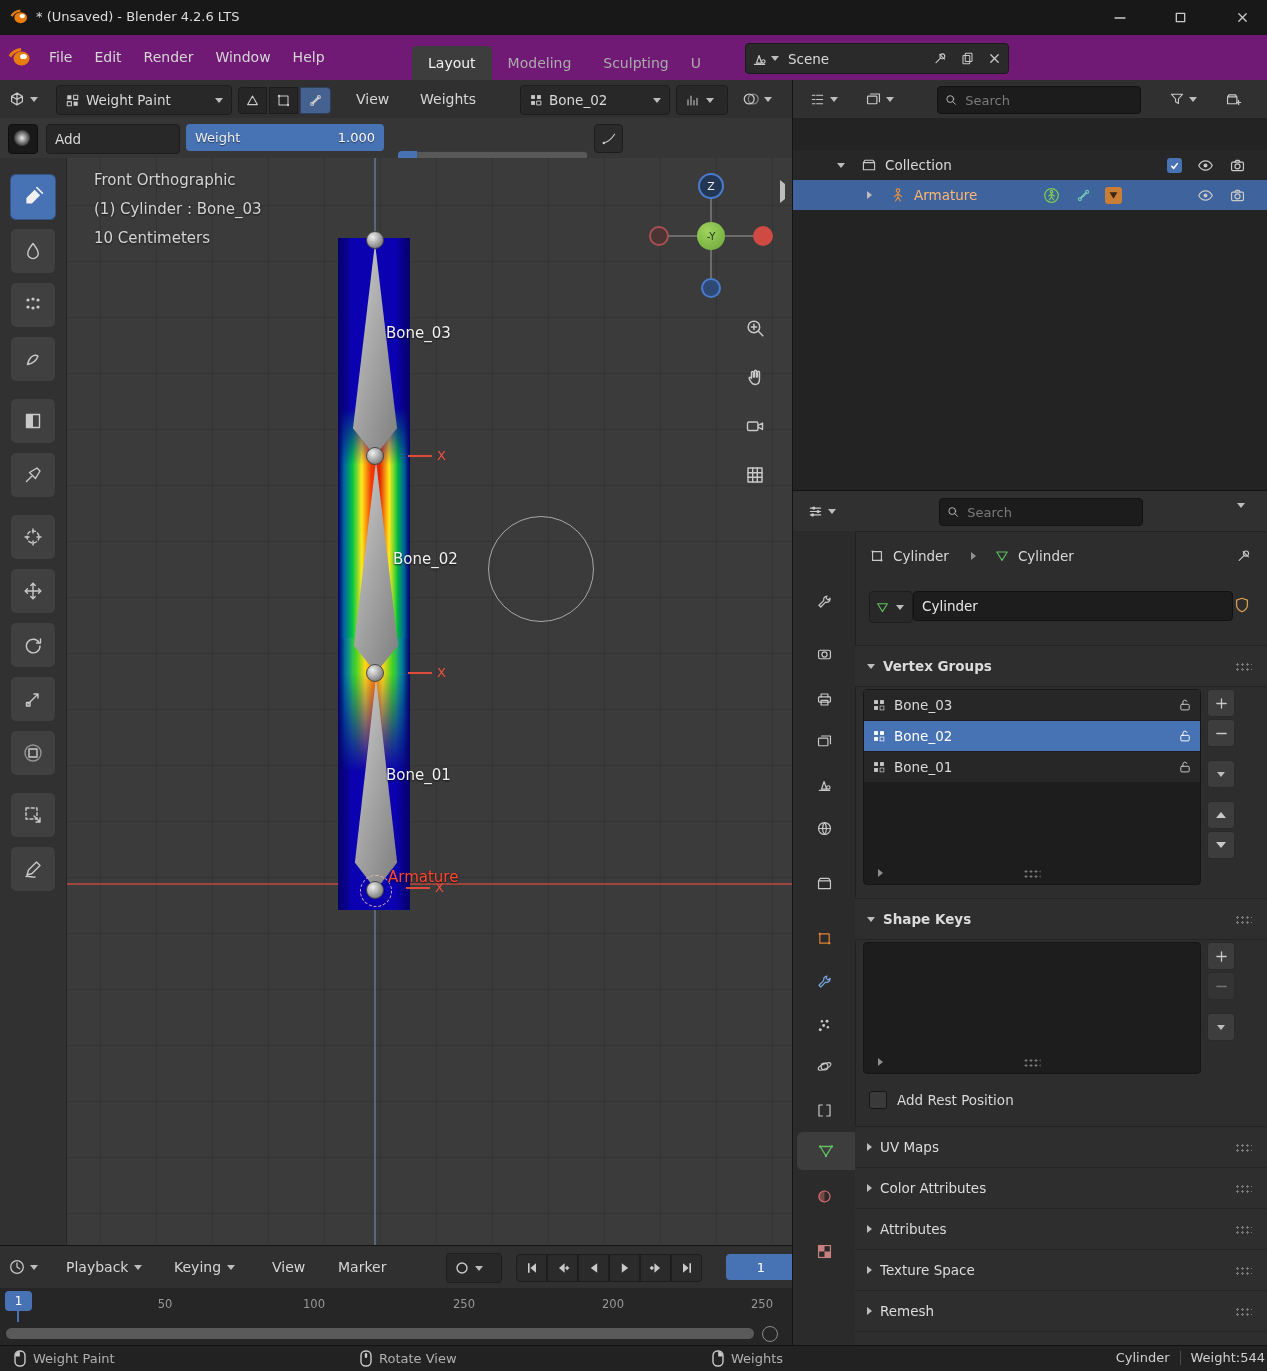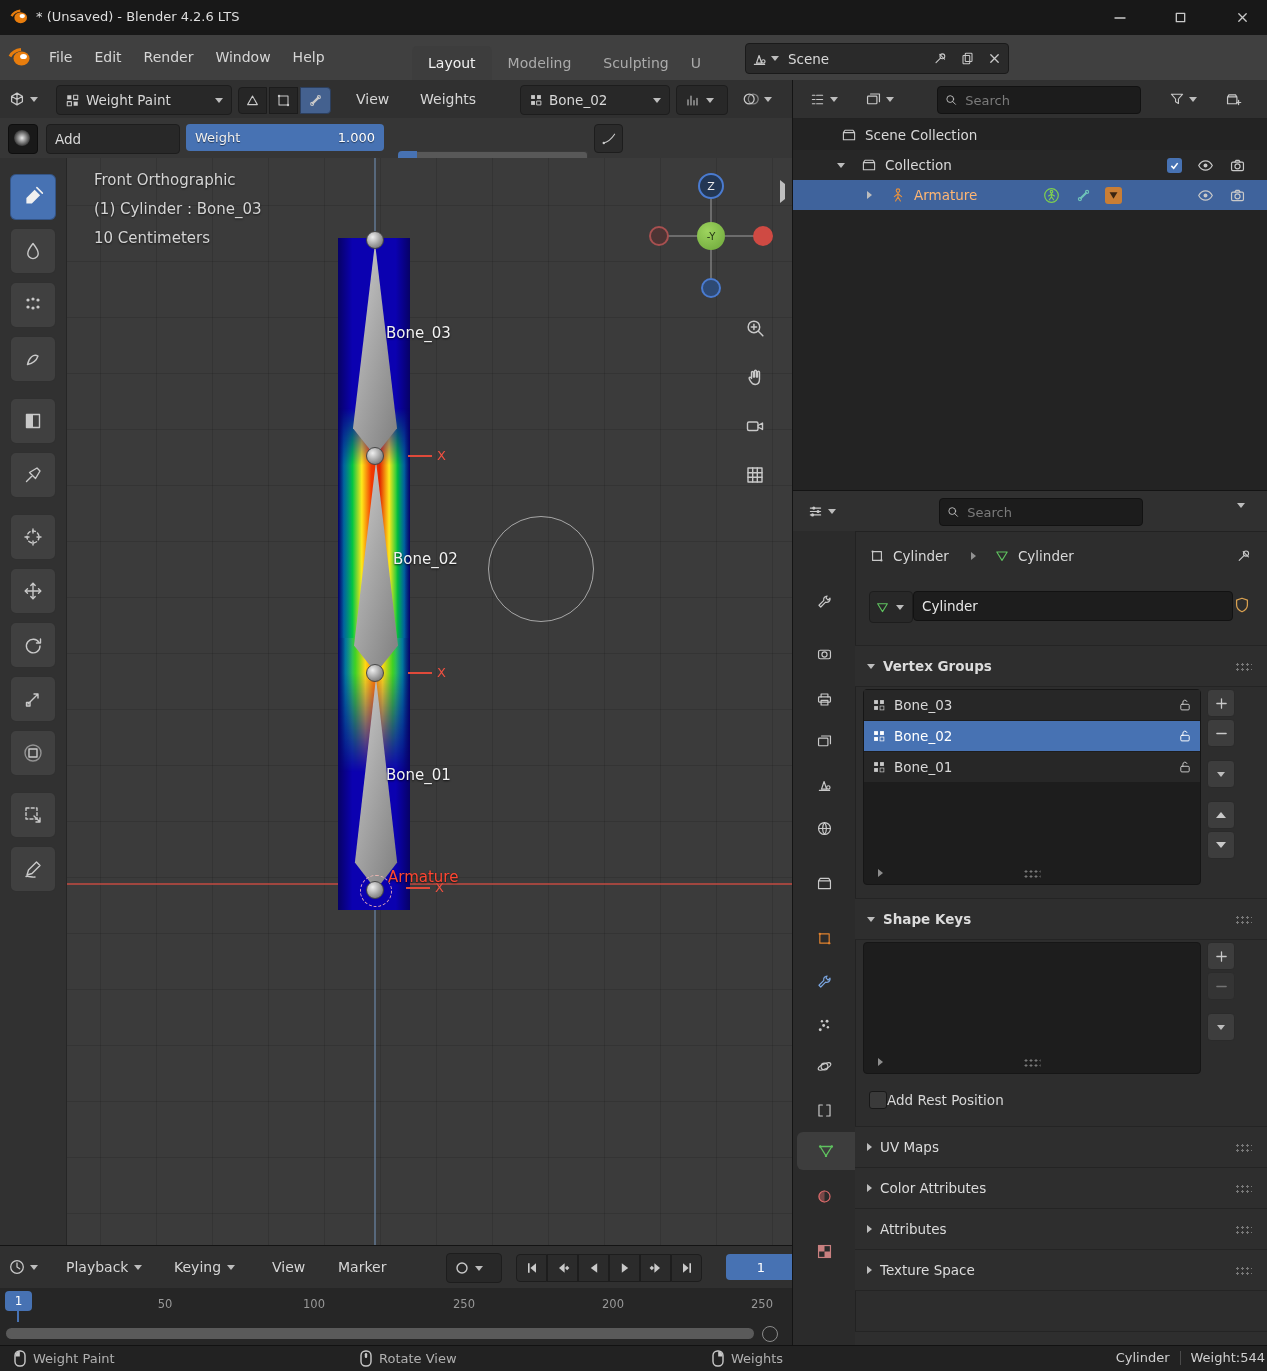--- a/index.html
+++ b/index.html
@@ -12,21 +12,21 @@
   svg .f{fill:#c9c9c9;stroke:none}
   svg.o,svg .so{stroke:#e8913c}
   svg.g{stroke:#5fc25f}
   .chd{width:0;height:0;border-left:4px solid transparent;border-right:4px solid transparent;border-top:5px solid #bdbdbd}
   .chr{width:0;height:0;border-top:4px solid transparent;border-bottom:4px solid transparent;border-left:5px solid #bdbdbd}
   .chu{width:0;height:0;border-left:5px solid transparent;border-right:5px solid transparent;border-bottom:6px solid #c9c9c9}
   .chD{width:0;height:0;border-left:5px solid transparent;border-right:5px solid transparent;border-top:6px solid #c9c9c9}
   .grip{width:17px;height:9px;background-image:radial-gradient(#787878 1.1px,transparent 1.2px);background-size:5px 5px}
   
   .titlebar{left:0;top:0;width:1267px;height:35px;background:#181818}
-  .topbar{left:0;top:35px;width:1267px;height:45px;background:#404040;border-bottom:1px solid #121212}
+  .topbar{left:0;top:35px;width:1267px;height:45px;background:#701a75;border-bottom:1px solid #121212}
   .menu-item{padding:0 11px;height:28px;display:flex;align-items:center;border-radius:4px;font-size:14px;color:#d6d6d6}
   .wtab{height:34px;display:flex;align-items:center;padding:0 16px;font-size:14px;color:#ababab;border-radius:5px 5px 0 0}
   .wtab.active{background:#3d3d3d;color:#f1f1f1}
   .selector{background:#2a2a2a;border:1px solid #1a1a1a;border-radius:4px;height:29px;display:flex;align-items:center}
   .vph{left:0;top:80px;width:792px;height:38px;background:#303030;border-bottom:1px solid #232323}
   .tsr{left:0;top:118px;width:796px;height:40px;background:#363636;border-bottom:1px solid #232323;overflow:hidden}
   .dd{background:#282828;border:1px solid #1d1d1d;border-radius:4px;height:28px;display:flex;align-items:center;gap:6px;padding:0 8px}
   .mlabel{font-size:14px;color:#d6d6d6;padding:0 10px;height:28px;display:flex;align-items:center}
   .slider{height:27px;border-radius:4px;background:#585858;position:relative;overflow:hidden;box-shadow:inset 0 0 0 1px rgba(0,0,0,.35)}
   .slider .fill{position:absolute;left:0;top:0;bottom:0;background:#4772b3}
@@ -542,28 +542,20 @@
           </svg>
           <span class="chd"></span>
       </div>
       <div class="abs flex" style="left:432px;top:5px;height:28px">
         <svg class="ic" width="17" height="17" viewBox="0 0 20 20">
             <path d="M3 7h11v8H3zM3 7l1.6-2.5h7.8L14 7"></path>
             <path d="M16 11v5M13.5 13.5h5"></path>
           </svg>
       </div>
     </div>
-    <div class="orow" style="top:40px">
-      <span class="flex" style="margin-left:48px">
-          <svg class="ic" width="16" height="16" viewBox="0 0 20 20">
-            <path d="M3 7h14v9H3zM3 7l2-3h10l2 3"></path>
-          </svg>
-        </span>
-      <span style="margin-left:8px;font-size:13.5px">Scene Collection</span>
-    </div>
     <div class="orow" style="top:70px;background:#272727">
       <span class="chd" style="margin-left:44px"></span>
       <span class="flex" style="margin-left:16px">
           <svg class="ic" width="16" height="16" viewBox="0 0 20 20">
             <path d="M3 7h14v9H3zM3 7l2-3h10l2 3"></path>
           </svg>
         </span>
       <span style="margin-left:8px;font-size:13.5px">Collection</span>
       <span class="abs flex" style="left:374px;width:15px;height:15px;background:#4772b3;border-radius:3px;justify-content:center">
           <svg width="11" height="11" viewBox="0 0 14 14">
@@ -874,41 +866,46 @@
         <svg class="ic" width="13" height="13" viewBox="0 0 14 14">
           <path d="M2 7h10"></path>
         </svg>
       </span>
     <span class="sqbtn" style="left:414px;top:522px">
         <span class="chd"></span>
       </span>
 
     <div class="abs flex" style="left:62px;top:596px;right:0;height:26px">
       <span style="margin-left:14px;width:16px;height:16px;background:#3a3a3a;border:1px solid #181818;border-radius:3px;display:inline-block"></span>
-      <span style="font-size:13.5px">Add Rest Position</span>
+      <span style="margin-left:10px;font-size:13.5px">Add Rest Position</span>
     </div>
 
     <div class="sechead" style="top:635px">
       <span class="chr" style="margin-left:12px"></span>
         <span class="seclabel">UV Maps</span>
       <span class="grip abs" style="right:16px"></span>
     </div>
     <div class="sechead" style="top:676px">
       <span class="chr" style="margin-left:12px"></span>
         <span class="seclabel">Color Attributes</span>
       <span class="grip abs" style="right:16px"></span>
     </div>
     <div class="sechead" style="top:758px">
       <span class="chr" style="margin-left:12px"></span>
         <span class="seclabel">Texture Space</span>
       <span class="grip abs" style="right:16px"></span>
     </div>
     <div class="sechead" style="top:717px">
       <span class="chr" style="margin-left:12px"></span>
         <span class="seclabel">Attributes</span>
+      <span class="grip abs" style="right:16px"></span>
+    </div>
+    <div class="sechead" style="top:799px">
+      <span class="chr" style="margin-left:12px"></span>
+        <span class="seclabel">Remesh</span>
       <span class="grip abs" style="right:16px"></span>
     </div>
     <div class="sechead" style="top:840px"></div>
   </div>
 
   <div class="abs statusbar">
     <div class="abs flex" style="left:14px;top:4px;gap:7px">
       <svg class="ic" width="12" height="17" viewBox="0 0 12 17">
           <rect x="1" y="1" width="10" height="15" rx="4.5"></rect>
           <path d="M5.8 1.3C3 1.6 1.4 3.4 1.4 6.5h4.4z" class="f"></path>

